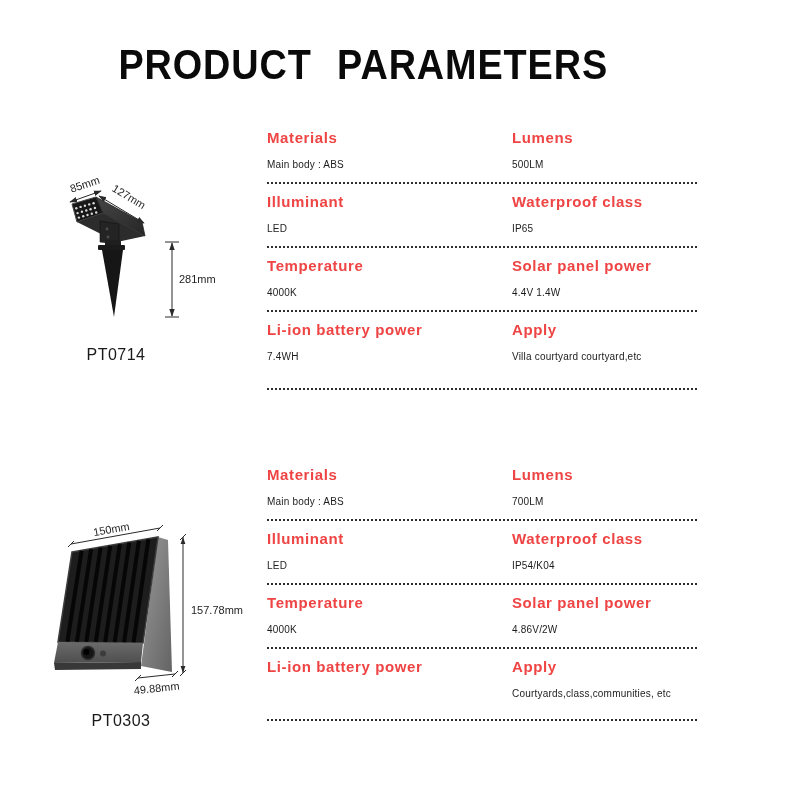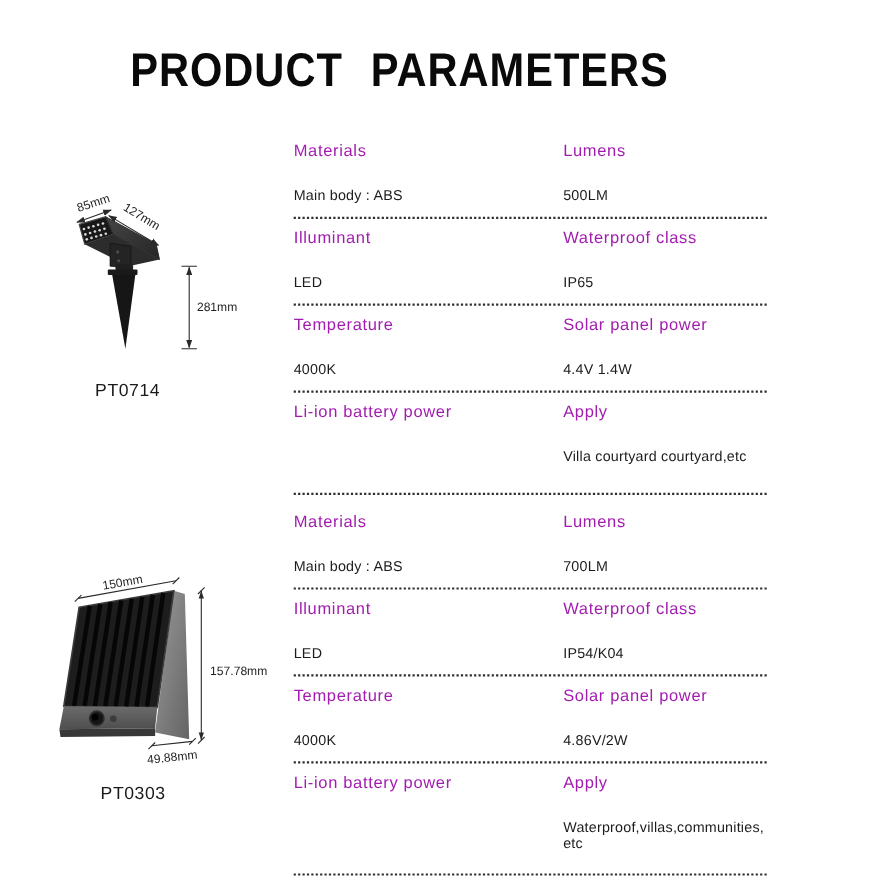--- a/index.html
+++ b/index.html
@@ -16,22 +16,22 @@
   .spec-table { position:absolute; left:267px; width:430px; }
   .t1 { top:120px; }
   .t2 { top:457px; }
   .row {
     display:grid; grid-template-columns:245px 1fr;
     border-bottom:2px dotted #2e2e2e; padding:9px 0 12px;
   }
   .row.pad-extra1 { padding-bottom:26px; }
   .row.pad-extra2 { padding-bottom:20px; }
   .cell { min-width:0; }
-  .h { font-size:15px; font-weight:400; letter-spacing:.6px; color:#a21caf; }
-  .v { margin-top:24px; font-size:13px; font-weight:500; letter-spacing:.2px; color:#1c1c1c; }
+  .h { font-size:15px; font-weight:700; letter-spacing:.6px; color:#ef4444; }
+  .v { margin-top:13px; font-size:10px; font-weight:500; letter-spacing:.2px; color:#1c1c1c; }
   .fig { position:absolute; }
   .fig1 { left:45px; top:160px; }
   .fig2 { left:38px; top:493px; }
   svg text { font-family:"Liberation Sans", sans-serif; fill:#1f1f1f; }
   .dim-text { font-size:11px; font-weight:500; }
   .model-text { font-size:16px; font-weight:500; fill:#1a1a1a; letter-spacing:.5px; }
   .dim-line { stroke:#2a2a2a; stroke-width:1; fill:none; }
 </style>
 </head>
 <body>
@@ -128,20 +128,21 @@
         <div class="v">4000K</div>
       </div>
       <div class="cell">
         <div class="h">Solar panel power</div>
         <div class="v">4.4V 1.4W</div>
       </div>
     </div>
     <div class="row pad-extra1">
       <div class="cell">
         <div class="h">Li-ion battery power</div>
+        <div class="v">7.4WH</div>
       </div>
       <div class="cell">
         <div class="h">Apply</div>
         <div class="v">Villa courtyard courtyard,etc</div>
       </div>
     </div>
   </div>
 
   <svg class="fig fig2" width="215" height="245" viewBox="0 0 215 245">
     <defs>
@@ -231,18 +232,18 @@
         <div class="h">Solar panel power</div>
         <div class="v">4.86V/2W</div>
       </div>
     </div>
     <div class="row pad-extra2">
       <div class="cell">
         <div class="h">Li-ion battery power</div>
       </div>
       <div class="cell">
         <div class="h">Apply</div>
-        <div class="v">Waterproof,villas,communities, etc</div>
+        <div class="v">Courtyards,class,communities, etc</div>
       </div>
     </div>
   </div>
 
 </div>
 
 </body></html>

